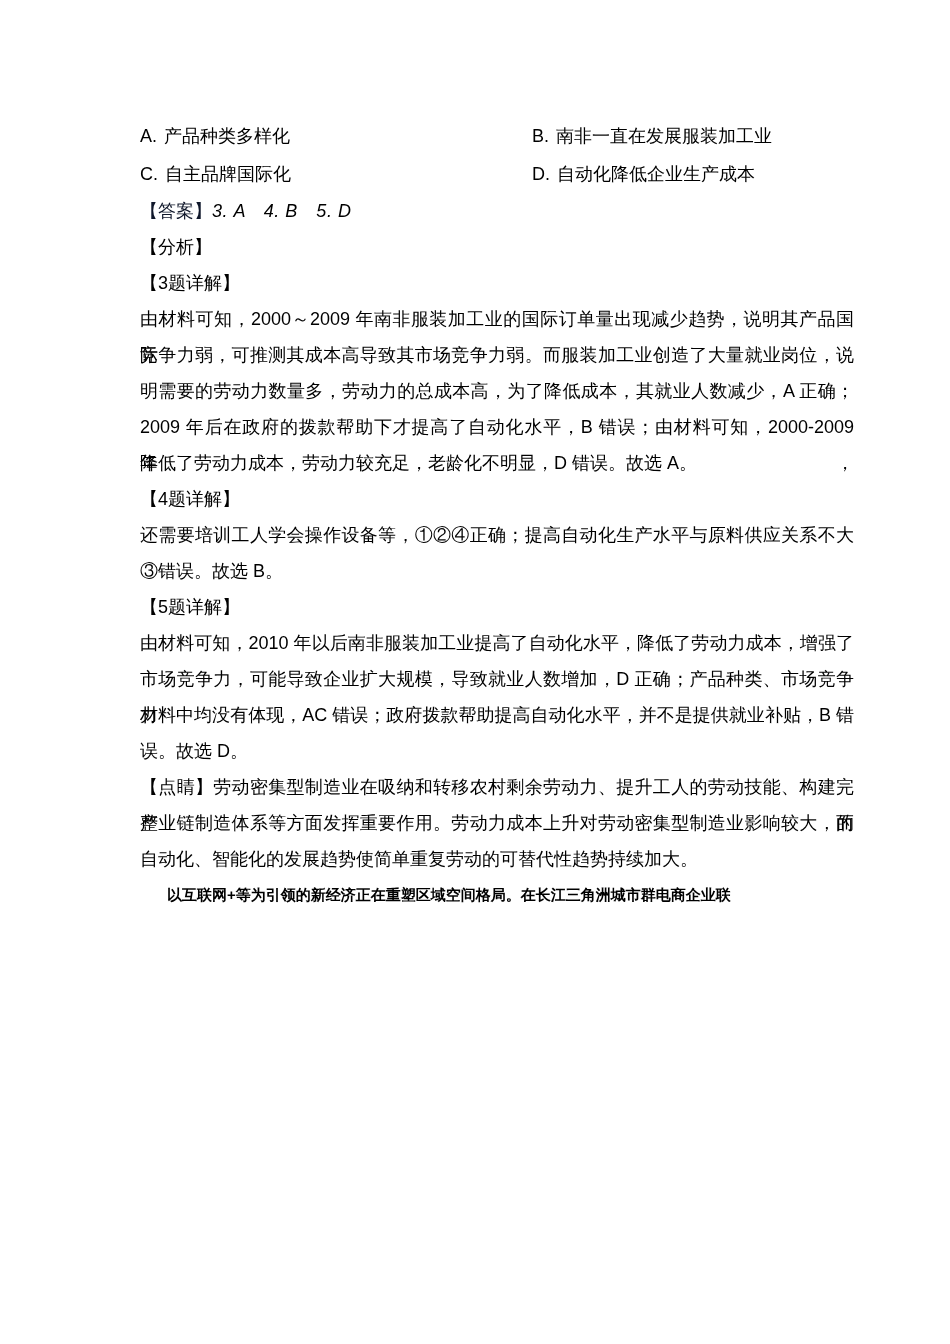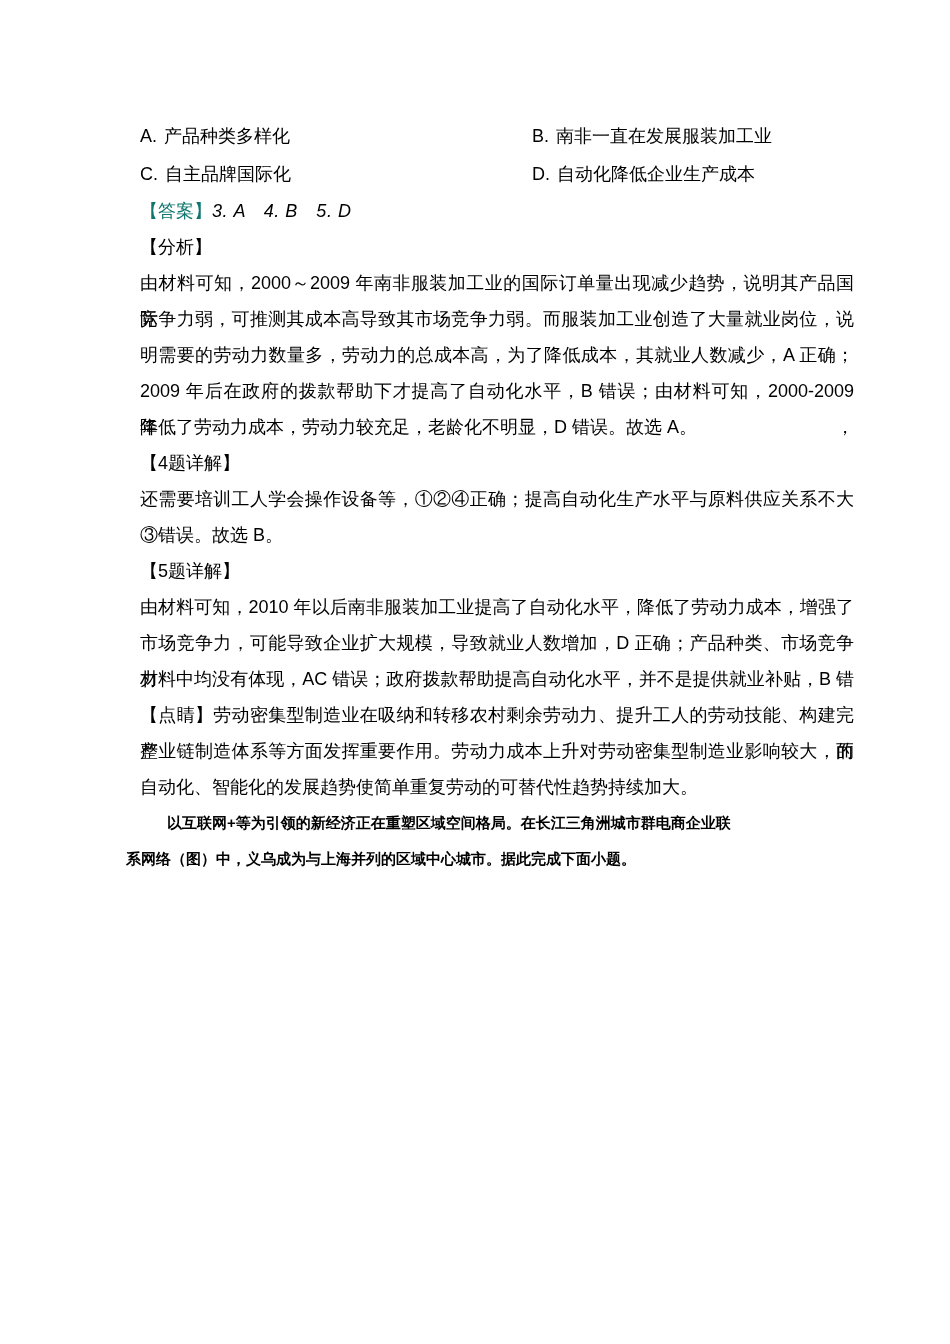--- a/index.html
+++ b/index.html
@@ -20,21 +20,21 @@
     font-size: 18px;
   }
   
   .opt-row { display: flex; height: 38px; align-items: center; }
   .opt-cell { width: 392px; display: flex; align-items: baseline; }
   .opt-cell.right { width: auto; }
   .opt-key { margin-right: 7px; font-family: "Liberation Sans", sans-serif; }
   
   .line { height: 36px; line-height: 36px; white-space: nowrap; }
   .line.j { white-space: normal; text-align: justify; text-align-last: justify; }
-  .blue { color: #0f766e; }
+  .blue { color: #0f172a; }
   .ans-val { letter-spacing: 0.5px; font-style: italic; }
   
   .intro-line {
     margin-left: -14px;
     font-family: "Liberation Sans", sans-serif;
     font-weight: bold;
     font-size: 15px;
     height: 36px; line-height: 36px; white-space: nowrap;
   }
   .intro-line.first { text-indent: 41px; }
@@ -67,38 +67,39 @@
     </div>
 
     <div class="line">
       <span class="blue">【答案】</span><span class="ans-val">3. A　4. B　5. D</span>
     </div>
 
     <div class="line">
       <span>【分析】</span>
     </div>
 
+    <div class="line">【3题详解】</div>
     <div class="line j">由材料可知，2000～2009 年南非服装加工业的国际订单量出现减少趋势，说明其产品国际</div>
     <div class="line j">竞争力弱，可推测其成本高导致其市场竞争力弱。而服装加工业创造了大量就业岗位，说</div>
     <div class="line j">明需要的劳动力数量多，劳动力的总成本高，为了降低成本，其就业人数减少，A 正确；</div>
     <div class="line j">2009 年后在政府的拨款帮助下才提高了自动化水平，B 错误；由材料可知，2000-2009 年，</div>
     <div class="line">降低了劳动力成本，劳动力较充足，老龄化不明显，D 错误。故选 A。</div>
 
     <div class="line">【4题详解】</div>
     <div class="line j">还需要培训工人学会操作设备等，①②④正确；提高自动化生产水平与原料供应关系不大</div>
     <div class="line">③错误。故选 B。</div>
 
     <div class="line">【5题详解】</div>
     <div class="line j">由材料可知，2010 年以后南非服装加工业提高了自动化水平，降低了劳动力成本，增强了</div>
     <div class="line j">市场竞争力，可能导致企业扩大规模，导致就业人数增加，D 正确；产品种类、市场竞争力</div>
     <div class="line j">材料中均没有体现，AC 错误；政府拨款帮助提高自动化水平，并不是提供就业补贴，B 错</div>
+    <div class="line">误。故选 D。</div>
 
     <div class="line j">
       <span>【点睛】</span><span>劳动密集型制造业在吸纳和转移农村剩余劳动力、提升工人的劳动技能、构建完整的</span>
     </div>
     <div class="line j">产业链制造体系等方面发挥重要作用。劳动力成本上升对劳动密集型制造业影响较大，而</div>
     <div class="line">自动化、智能化的发展趋势使简单重复劳动的可替代性趋势持续加大。</div>
 
     <div class="intro-line first">以互联网+等为引领的新经济正在重塑区域空间格局。在长江三角洲城市群电商企业联</div>
-    <div class="intro-line">系网络（图）中，义乌成为与上海并列的区域中心城市。据此完成下面小题。</div>
 
   </div>
 </div>
 
 </body></html>

